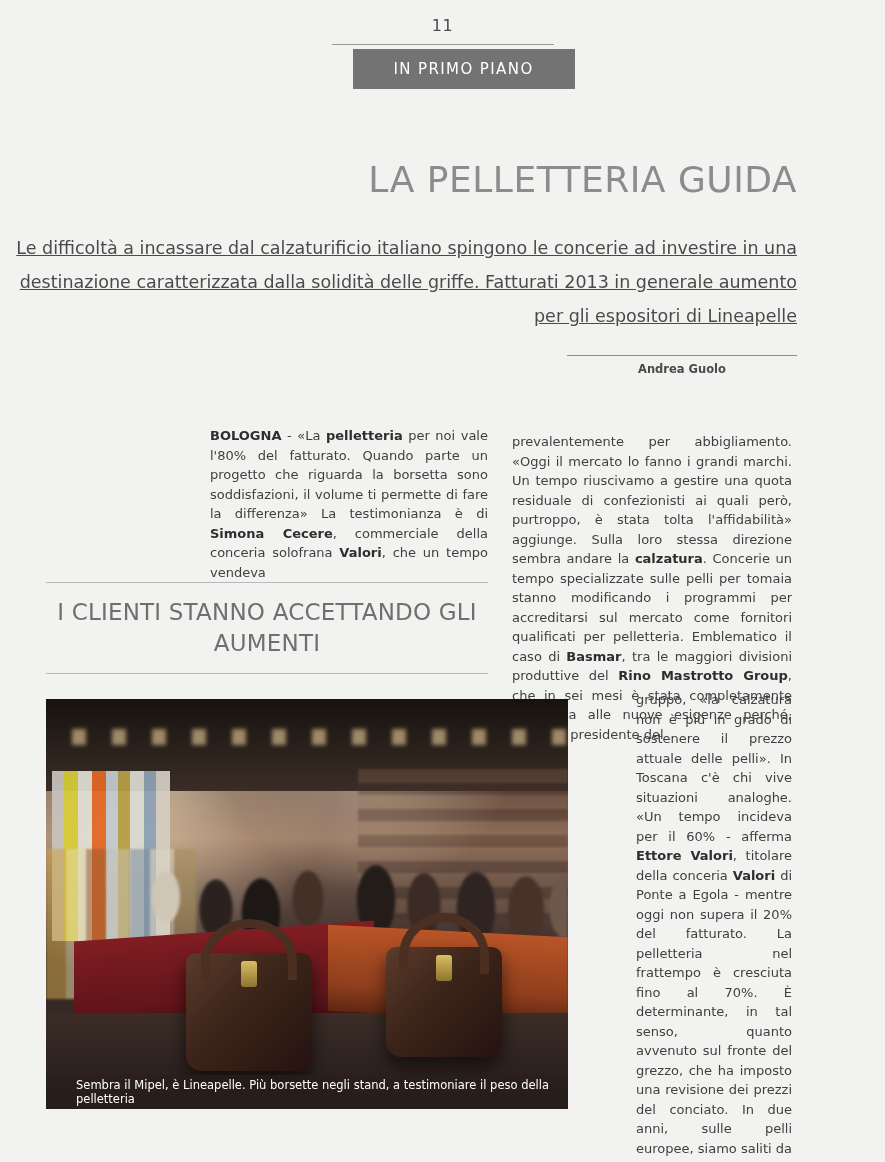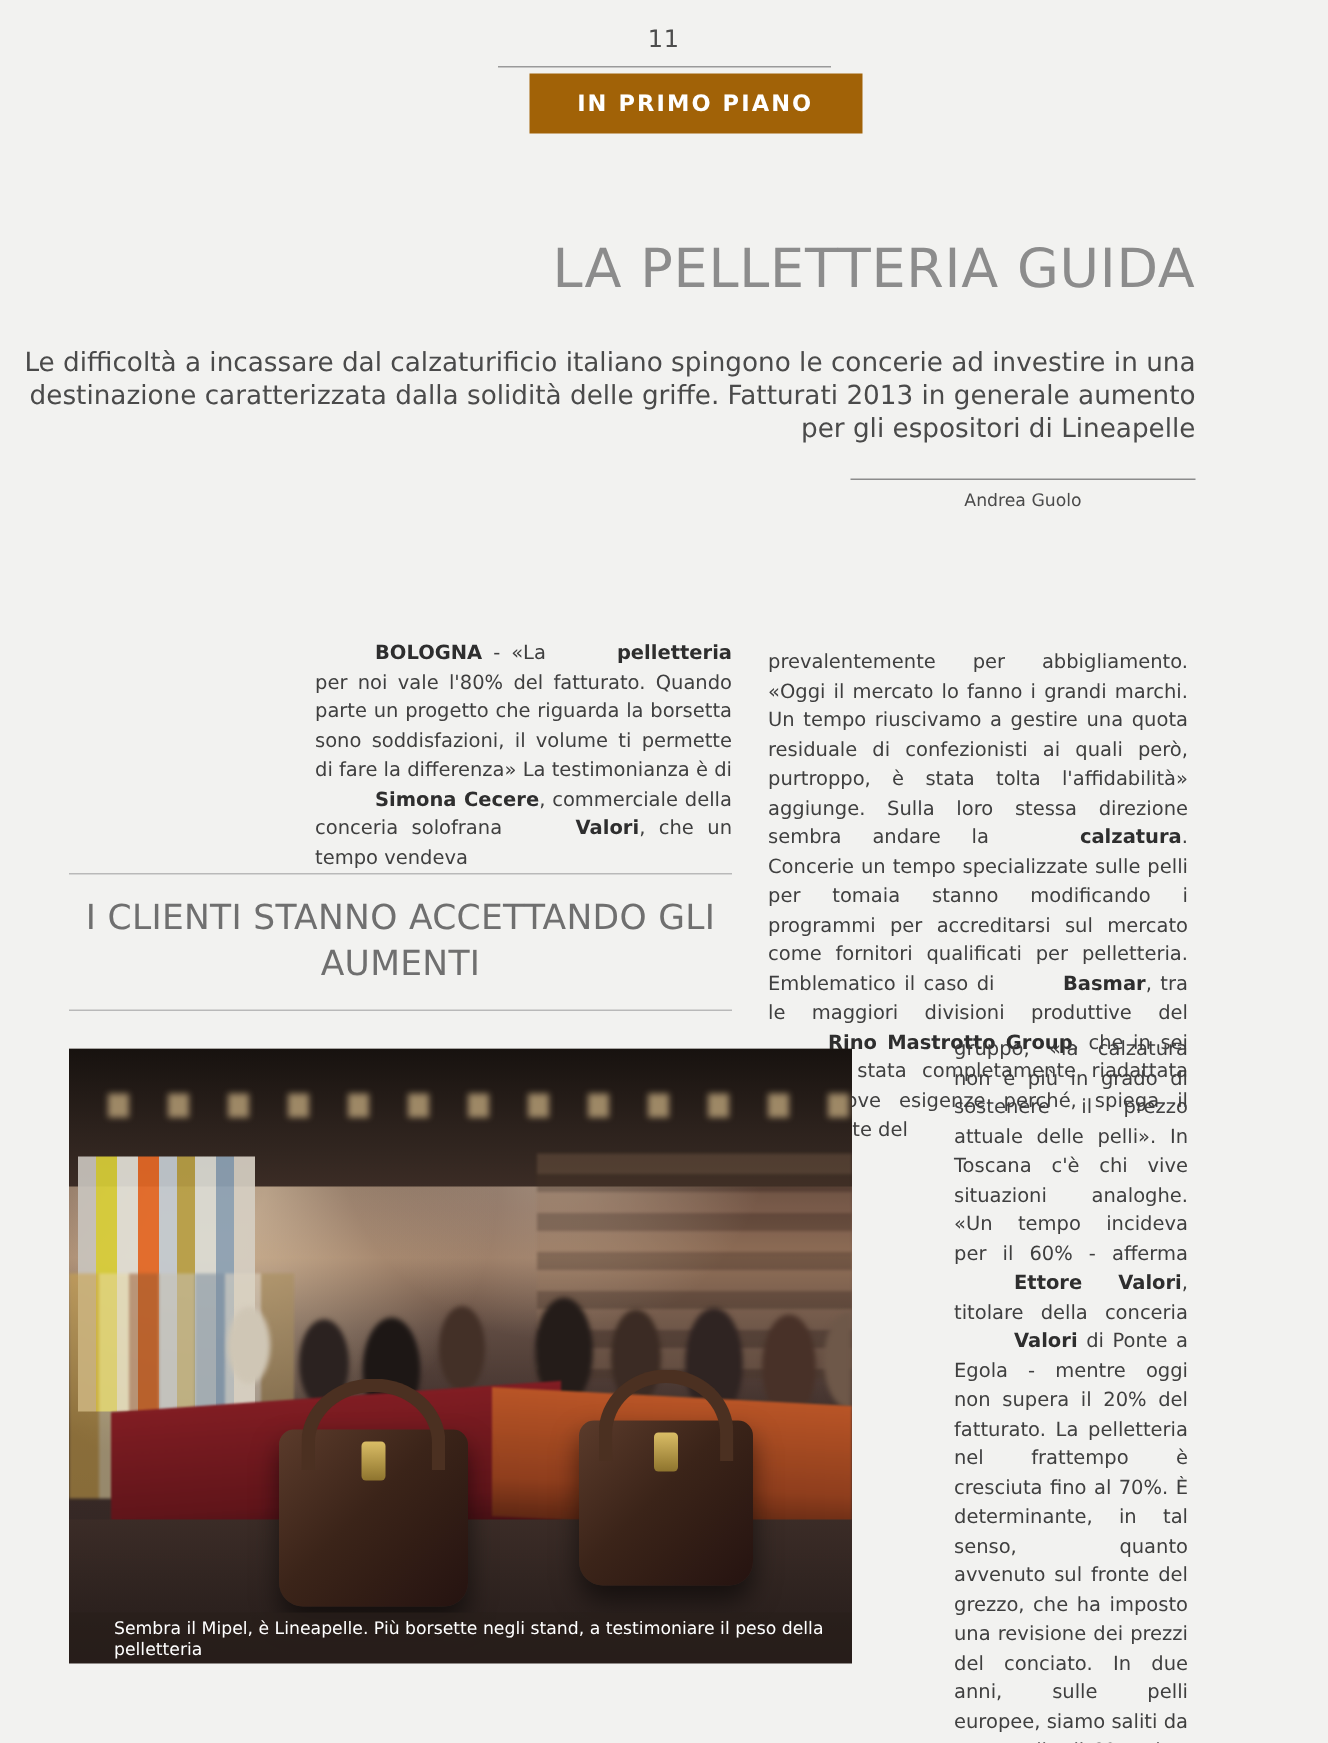--- a/index.html
+++ b/index.html
@@ -38,28 +38,28 @@
   .header-rule {
     width: 222px;
     height: 1px;
     background: #9a9a9a;
     margin-top: 6px;
   }
   .section-badge {
     margin-top: 4px;
     width: 222px;
     height: 40px;
-    background: #a16207;
+    background: #737373;
     color: #ffffff;
     display: flex;
     align-items: center;
     justify-content: center;
     font-size: 15px;
     letter-spacing: 1.4px;
-    font-weight: 700;
+    font-weight: 400;
     margin-left: 42px;
   }
 
   
   .title-block {
     margin-top: 62px;
     padding-right: 88px;
     text-align: right;
   }
   .headline {
@@ -67,29 +67,31 @@
     font-weight: 400;
     color: #8c8c8c;
     letter-spacing: 0.5px;
     line-height: 58px;
     margin: 0;
     font-family: "DejaVu Sans", "Liberation Sans", sans-serif;
   }
   .standfirst {
     margin: 22px 0 0 0;
     font-size: 17.5px;
-    line-height: 22px;
+    line-height: 34px;
     color: #4a4a4a;
     font-weight: 400;
+    text-decoration: underline;
   }
   .byline-wrap {
     margin-top: 22px;
     display: flex;
     flex-direction: column;
     align-items: flex-end;
+    font-weight: bold;
   }
   .byline-rule {
     width: 230px;
     height: 1px;
     background: #8c8c8c;
   }
   .byline {
     width: 230px;
     text-align: center;
     font-size: 11.5px;
@@ -120,21 +122,21 @@
   .col-right {
     left: 512px;
     width: 280px;
     top: 6px;
   }
   .col-right-narrow {
     left: 636px;
     width: 156px;
     top: 264px;
   }
-  b { font-weight: bold; color: #2e2e2e; margin-left: 40px; }
+  b { font-weight: bold; color: #2e2e2e; }
 
   
   .pullquote-wrap {
     position: absolute;
     left: 46px;
     top: 156px;
     width: 442px;
   }
   .pq-rule {
     width: 100%;

